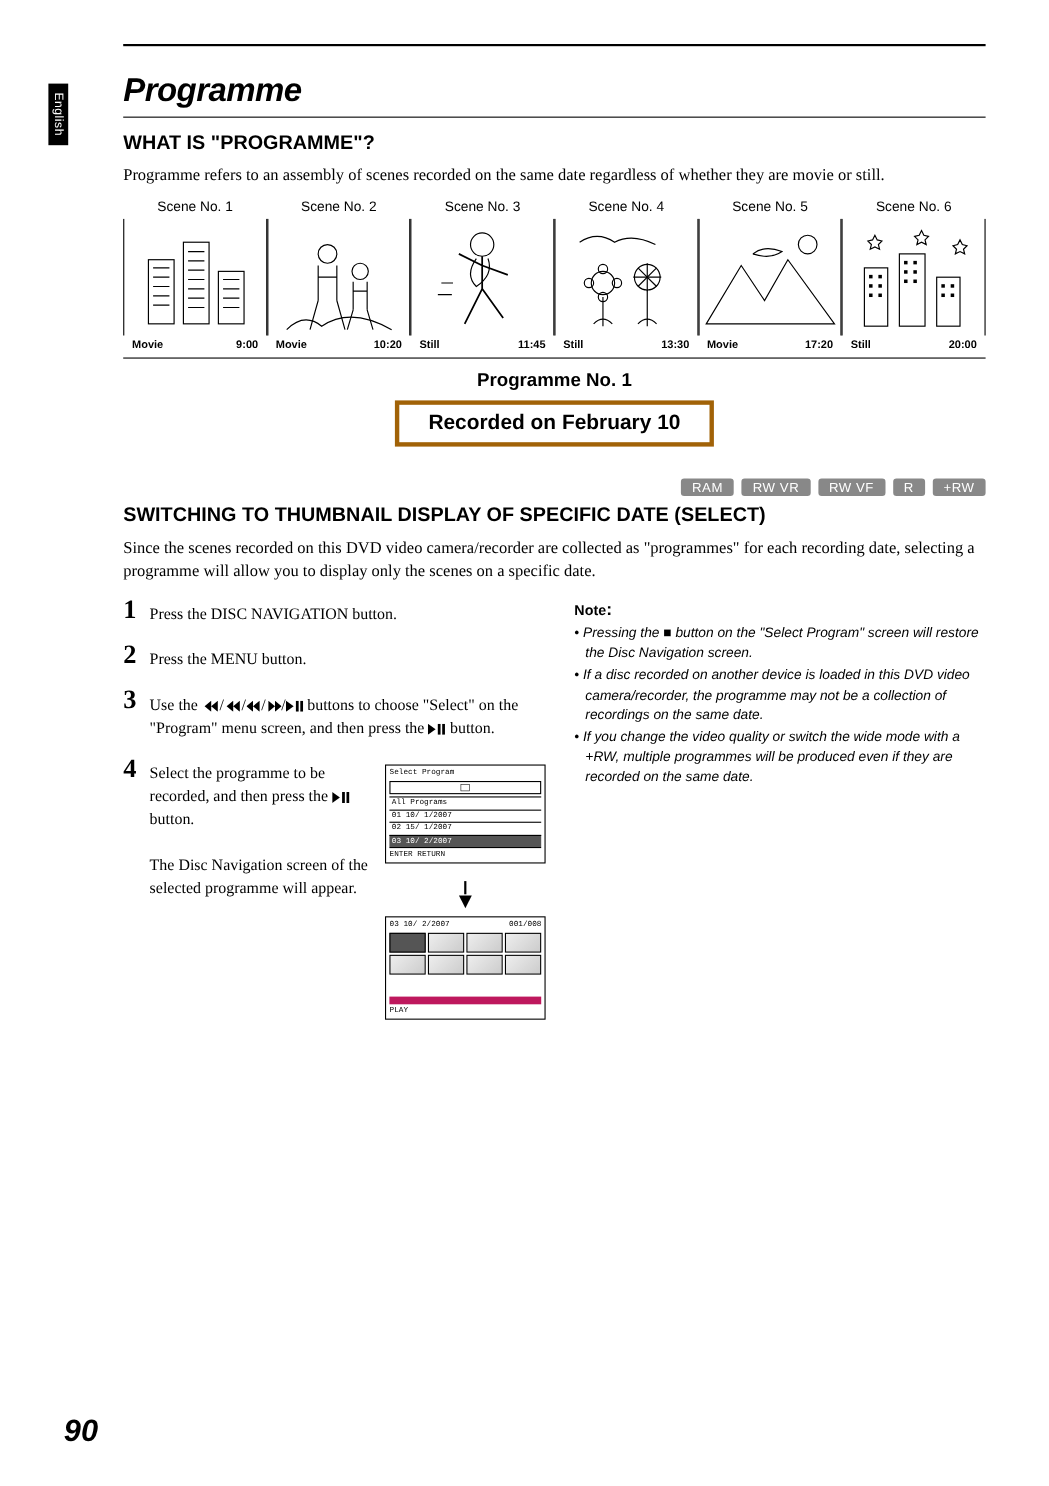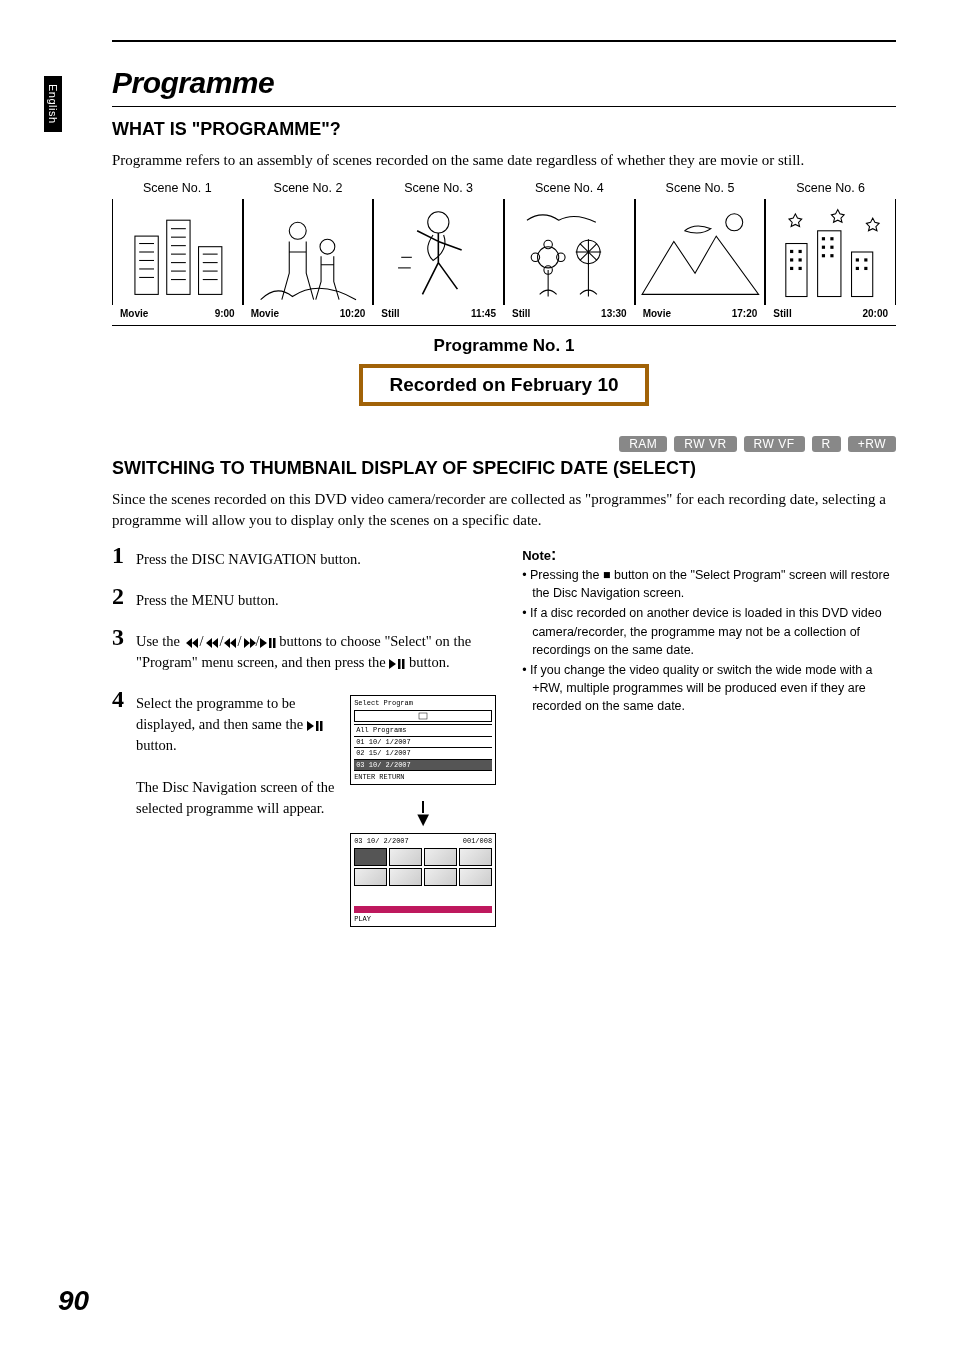--- a/index.html
+++ b/index.html
@@ -50,21 +50,20 @@
     font-size: 15px;
     line-height: 1.4;
     margin-bottom: 10px;
   }
   
   .scenes {
     display: flex;
     gap: 0;
     margin-top: 6px;
     margin-bottom: 6px;
-    justify-content: flex-end;
   }
   .scene {
     flex: 1;
     text-align: center;
   }
   .scene-label {
     font-family: Arial, sans-serif;
     font-size: 12.5px;
     margin-bottom: 4px;
   }
@@ -153,21 +152,21 @@
   .note-head {
     font-family: Arial, sans-serif;
     font-weight: bold;
     font-size: 13px;
   }
   .note-colon {
     font-family: Arial, sans-serif;
     font-weight: bold;
     font-size: 16px;
   }
-  .col-right ul { list-style: none; padding-left: 0; }
+  .col-right ul { list-style: none; padding-left: 0; font-style: italic; }
   .col-right li { padding-left: 10px; text-indent: -10px; margin-bottom: 2px; }
   
   .ui-screens {
     display: flex;
     flex-direction: column;
     align-items: center;
     gap: 6px;
     margin-top: 2px;
   }
   .ui-screen1, .ui-screen2 {
@@ -450,21 +449,21 @@
                 <rect x="13" y="0" width="2.5" height="10" fill="#000"></rect>
               </svg></span>
           <span> button.</span>
         </div>
       </div>
 
       <div class="step">
         <div class="step-num">4</div>
         <div class="step-text" style="display:flex; gap:10px;">
           <div style="flex:1;">
-            <span>Select the programme to be displayed, and then same the </span>
+            <span>Select the programme to be recorded, and then press the </span>
             <span class="icon-inline"><svg width="16" height="10">
                   <path d="M0 0 L7 5 L0 10 Z" fill="#000"></path>
                   <rect x="9" y="0" width="2.5" height="10" fill="#000"></rect>
                   <rect x="13" y="0" width="2.5" height="10" fill="#000"></rect>
                 </svg></span>
             <span> button.</span>
             <br><br>
             <span>The Disc Navigation screen of the selected programme will appear.</span>
           </div>
           <div class="ui-screens">

